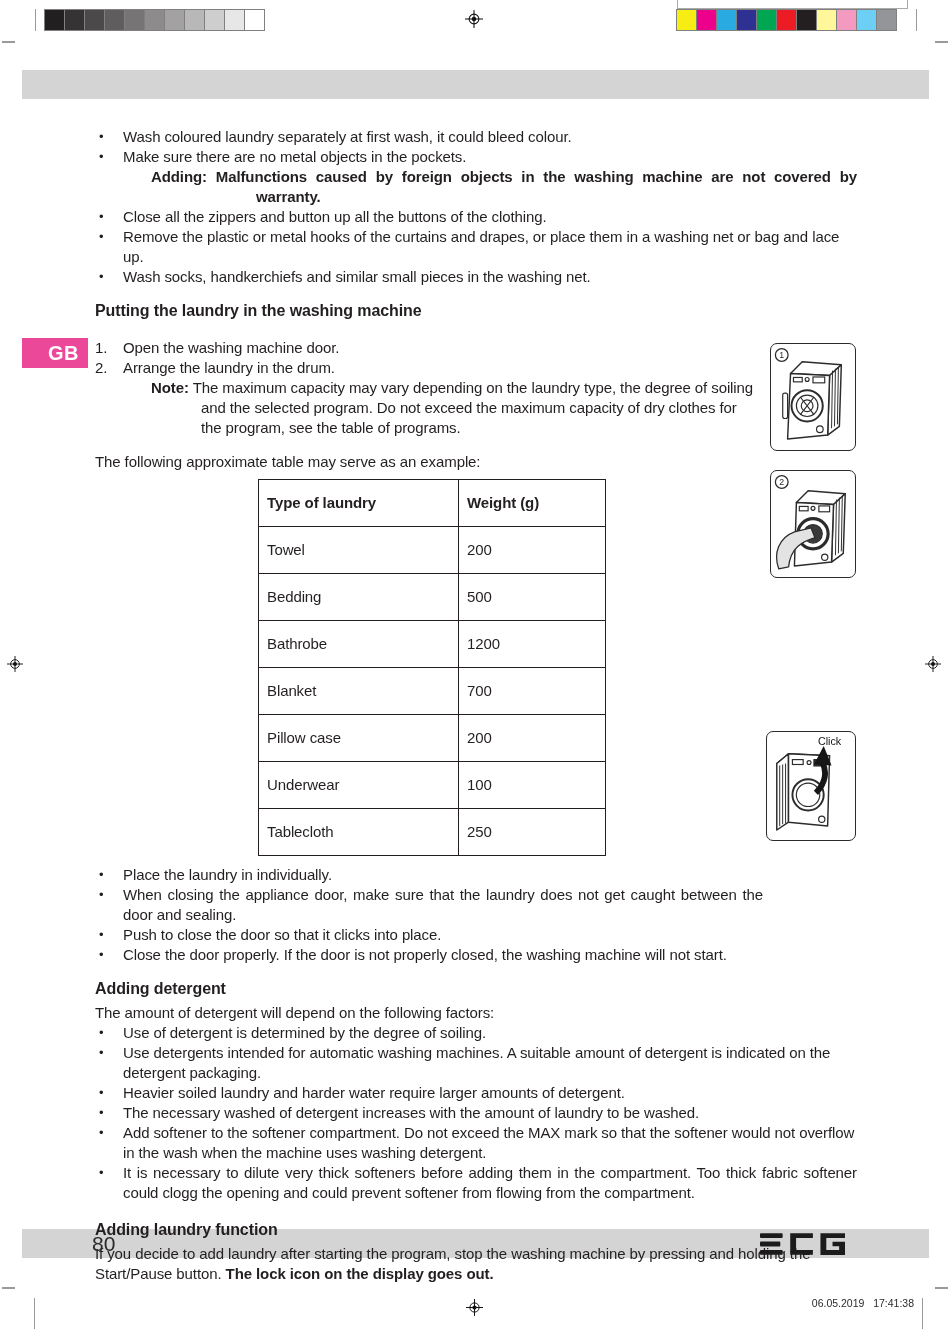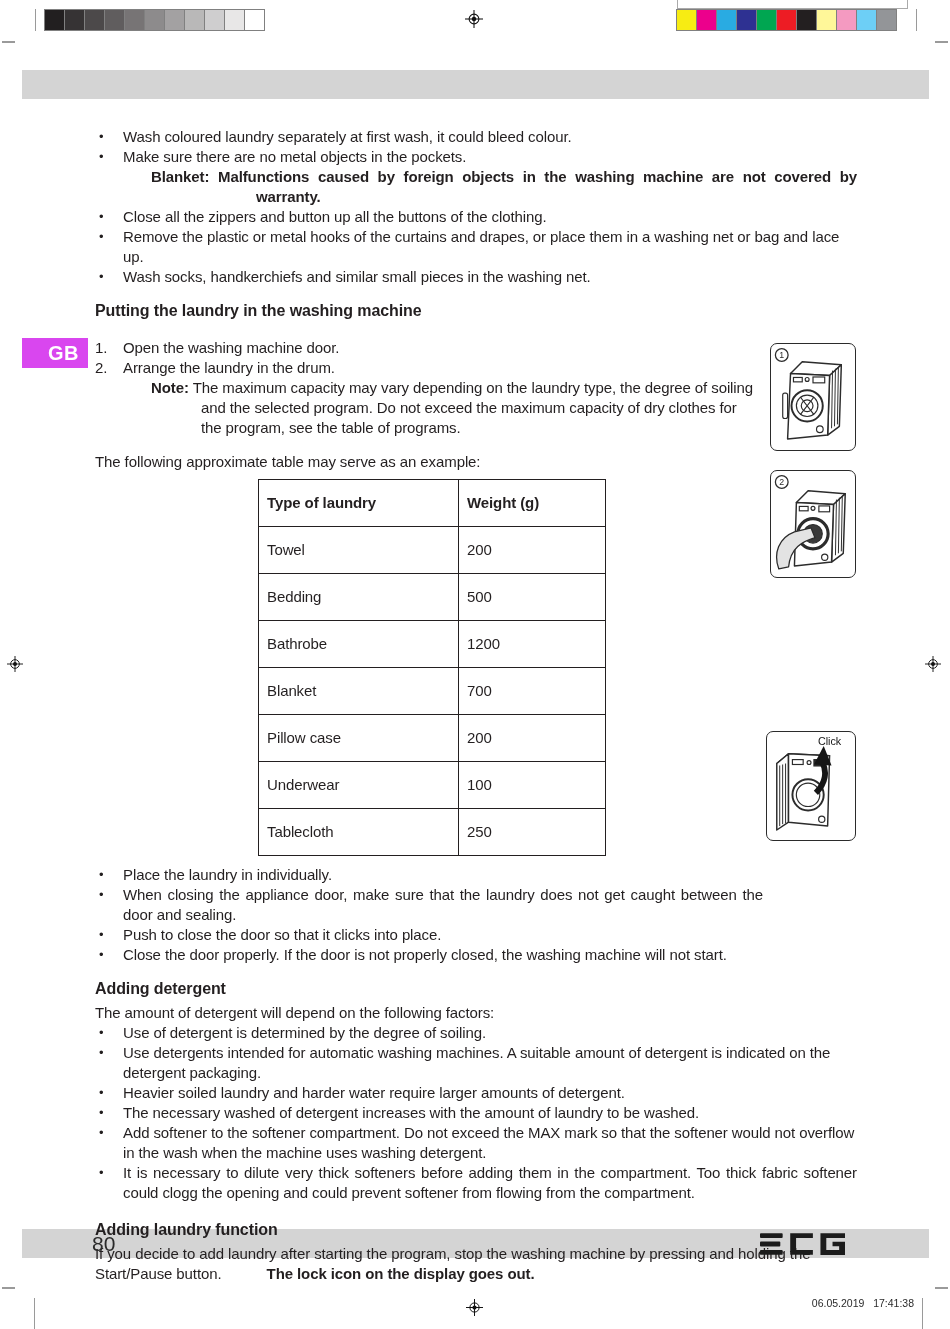--- a/index.html
+++ b/index.html
@@ -19,21 +19,21 @@
   .regmark svg { display:block; }
 
   
   .band { position:absolute; left:22px; width:907px; height:29px; background:#d4d4d4; }
   .band-top { top:70px; }
   .band-bottom { top:1229px; }
 
   
   .gb-tab {
     position:absolute; left:22px; top:338px; width:66px; height:30px;
-    background:#d946ef; color:#fff; font-weight:bold; font-size:20px;
+    background:#ec4899; color:#fff; font-weight:bold; font-size:20px;
     text-align:right; line-height:30px; padding-right:9px; letter-spacing:0.5px;
   }
 
   
   .flow {
     position:absolute; left:95px; top:127px; width:762px;
     font-size:15px; line-height:20px; letter-spacing:-0.1px;
   }
   ul.blist { list-style:none; }
   ul.blist > li { position:relative; padding-left:28px; }
@@ -62,21 +62,21 @@
   }
   table.laundry td, table.laundry th {
     border:1.6px solid #231f20; text-align:left;
     padding:3px 8px 4px 8px; height:47px; vertical-align:middle; font-weight:normal;margin-top:32px;
   }
   table.laundry th { font-weight:bold; }
   table.laundry .c1 { width:200px; }
   table.laundry .c2 { width:147px; }
 
   .para { margin-top:2px; }
-  .b { font-weight:bold;margin-left:41px; }
+  .b { font-weight:bold; }
 
   
   .fig {
     position:absolute; border:1.6px solid #2b2b2b; border-radius:7px; background:#fff;
   }
   .fig svg { display:block; width:100%; height:100%; }
   .fig-1 { left:770px; top:343px; width:86px; height:108px; }
   .fig-2 { left:770px; top:470px; width:86px; height:108px; }
   .fig-3 { left:766px; top:731px; width:90px; height:110px; }
 
@@ -153,21 +153,21 @@
 <div class="gb-tab">GB</div>
 
 <div class="flow">
 
   <ul class="blist">
     <li><span>Wash coloured laundry separately at first wash, it could bleed colour.</span></li>
     <li><span>Make sure there are no metal objects in the pockets.</span></li>
   </ul>
 
   <div class="hang-warning">
-    <span class="lbl">Blanket:</span>
+    <span class="lbl">Adding:</span>
     <span>Malfunctions caused by foreign objects in the washing machine are not covered by warranty.</span>
   </div>
 
   <ul class="blist">
     <li><span>Close all the zippers and button up all the buttons of the clothing.</span></li>
     <li><span>Remove the plastic or metal hooks of the curtains and drapes, or place them in a washing net or bag and lace up.</span></li>
     <li><span>Wash socks, handkerchiefs and similar small pieces in the washing net.</span></li>
   </ul>
 
   <h2 class="sec h-put" style="margin-top:14px;">Putting the laundry in the washing machine</h2>

